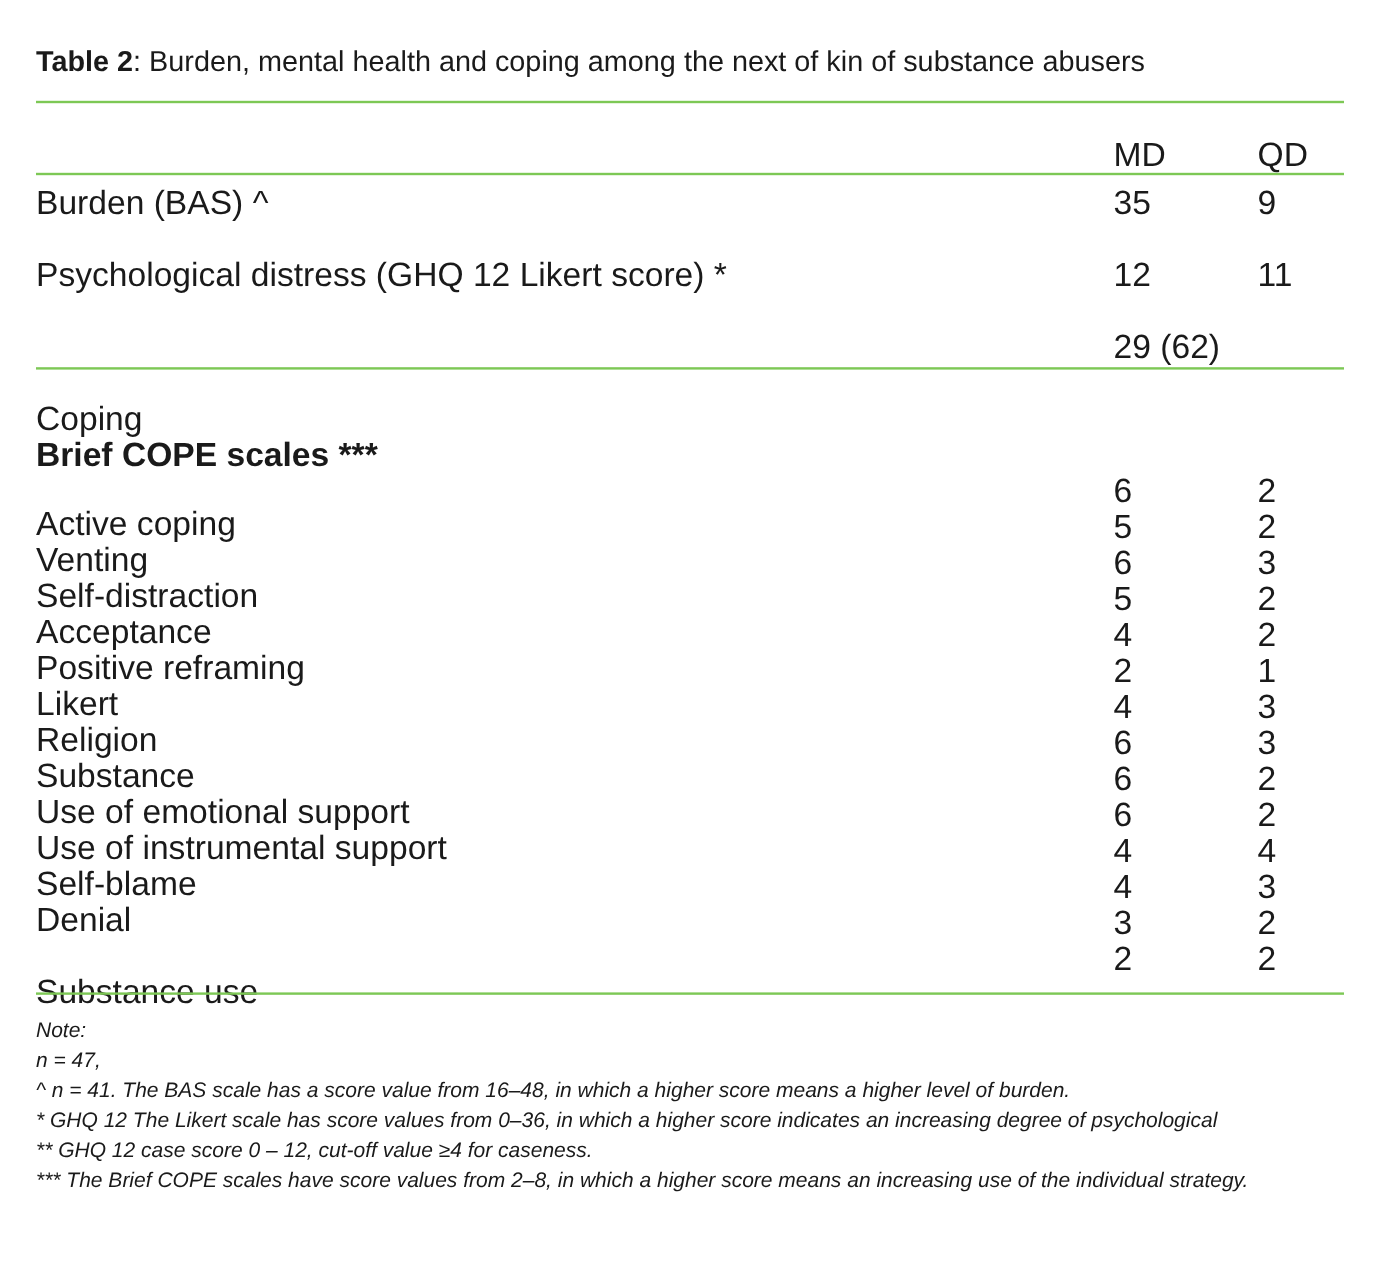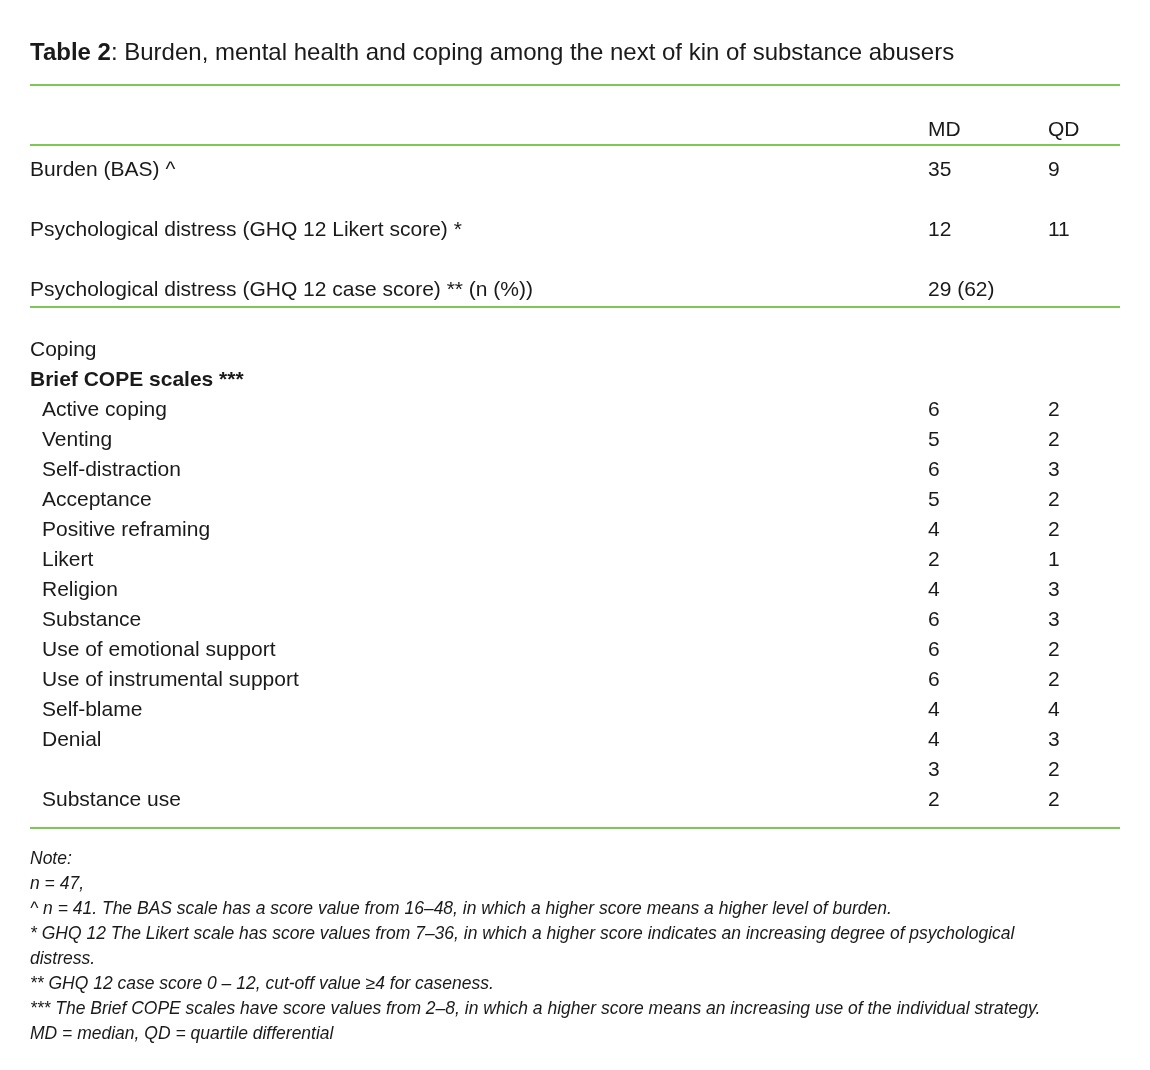--- a/index.html
+++ b/index.html
@@ -7,23 +7,23 @@
     width: 1150px; height: 1070px; position: relative; overflow: hidden;
     font-family: "Liberation Sans", "DejaVu Sans", sans-serif;
     color: #1a1a1a;
   }
   .title {
     position: absolute; left: 30px; top: 36px;
     font-size: 24px; line-height: 32px; white-space: nowrap;
   }
   .title b { font-weight: bold; }
   .rule { position: absolute; left: 30px; width: 1090px; height: 2px; background: #7dc855; }
-  .row { position: absolute; left: 30px; width: 1090px; height: 30px; font-size: 21px; line-height: 30px; }
+  .row { position: absolute; left: 30px; width: 1090px; height: 30px; font-size: 28px; line-height: 30px; }
   .row .lbl { position: absolute; left: 0; white-space: nowrap; }
-  .row .lbl.indent { left: 12px; }
+  .row .lbl.indent { left: 0; margin-top: 28px; }
   .row .md { position: absolute; left: 898px; white-space: nowrap; }
   .row .qd { position: absolute; left: 1018px; white-space: nowrap; }
   .bold { font-weight: bold; }
   .notes { position: absolute; left: 30px; top: 846px; width: 1090px; font-size: 17.5px; line-height: 25px; }
   .notes div { white-space: nowrap; font-style: italic; }
 </style>
 </head>
 <body>
 
 <div class="title"><b>Table 2</b><span>: Burden, mental health and coping among the next of kin of substance abusers</span></div>
@@ -40,21 +40,20 @@
   <span class="lbl">Burden (BAS) ^</span>
   <span class="md">35</span>
   <span class="qd">9</span>
 </div>
 <div class="row" style="top:214px">
   <span class="lbl">Psychological distress (GHQ 12 Likert score) *</span>
   <span class="md">12</span>
   <span class="qd">11</span>
 </div>
 <div class="row" style="top:274px">
-  <span class="lbl">Psychological distress (GHQ 12 case score) ** (n (%))</span>
   <span class="md">29 (62)</span>
   <span class="qd"></span>
 </div>
 <div class="rule" style="top:306px"></div>
 
 <div class="row" style="top:334px">
   <span class="lbl">Coping</span>
 </div>
 <div class="row" style="top:364px">
   <span class="lbl bold">Brief COPE scales ***</span>
@@ -129,18 +128,16 @@
     <span class="md">2</span>
     <span class="qd">2</span>
   </div>
 
 <div class="rule" style="top:827px"></div>
 
 <div class="notes">
   <div>Note:</div>
   <div>n = 47,</div>
   <div>^ n = 41. The BAS scale has a score value from 16–48, in which a higher score means a higher level of burden.</div>
-  <div>* GHQ 12 The Likert scale has score values from 7–36, in which a higher score indicates an increasing degree of psychological</div>
-  <div>distress.</div>
+  <div>* GHQ 12 The Likert scale has score values from 0–36, in which a higher score indicates an increasing degree of psychological</div>
   <div>** GHQ 12 case score 0 – 12, cut-off value ≥4 for caseness.</div>
   <div>*** The Brief COPE scales have score values from 2–8, in which a higher score means an increasing use of the individual strategy.</div>
-  <div>MD = median, QD = quartile differential</div>
 </div>
 
 </body></html>

